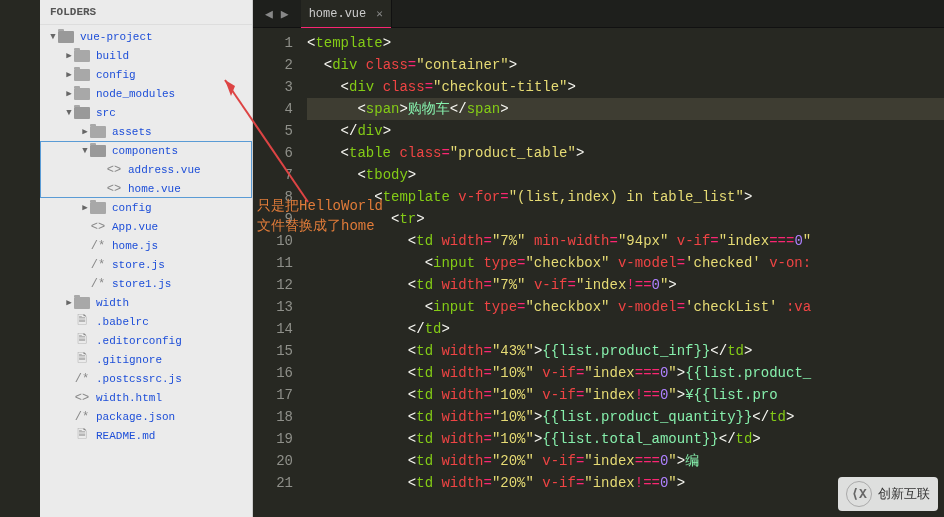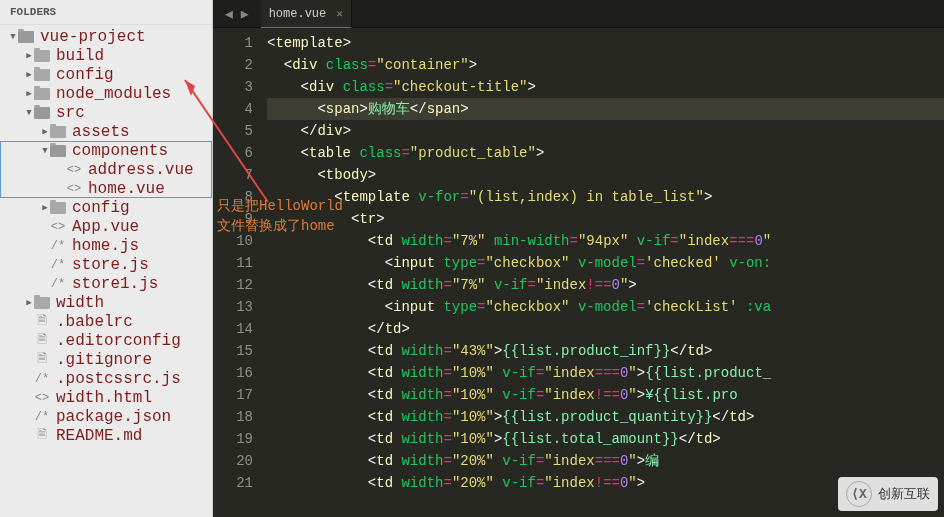--- a/index.html
+++ b/index.html
@@ -1,44 +1,44 @@
 <!DOCTYPE html>
 <html><head>
 <meta charset="utf-8">
 <style>
 * { margin: 0; padding: 0; box-sizing: border-box; font-family: Consolas, 'Courier New', monospace; }
 body { background: #272822; display: flex; width: 944px; height: 517px; overflow: hidden; font-size: 13px; }
-.sidebar { width: 213px; background: #ebebeb; border-right: 1px solid #ccc; color: #444; display: flex; flex-direction: column; user-select: none; }
+.sidebar { width: 213px; background: #ebebeb; border-right: 1px solid #ccc; color: #444; display: flex; flex-direction: column; user-select: none; margin-left: 40px; }
 .sidebar-title { font-size: 11px; font-weight: bold; padding: 6px 10px; color: #555; border-bottom: 1px solid #ddd; }
 .tree { flex: 1; overflow: auto; padding-top: 2px; }
 .node { display: flex; align-items: center; height: 19px; padding-left: 8px; cursor: pointer; }
 .indent { width: 16px; display: inline-block; }
 .arrow { width: 10px; display: inline-block; font-size: 9px; color: #666; text-align: center; }
 .folder-icon { width: 16px; height: 12px; background: #a8a8a8; border-radius: 1px; margin-right: 6px; position: relative; }
 .folder-icon::before { content: ''; position: absolute; top: -2px; left: 0; width: 6px; height: 2px; background: #a8a8a8; border-radius: 1px 1px 0 0; }
 .folder-open { background: #999; }
 .file-icon { width: 16px; color: #888; margin-right: 6px; text-align: center; font-size: 12px; }
-.node-label { font-size: 16px; color: #7f1d1d; white-space: nowrap; }
+.node-label { font-size: 11px; color: #1d4ed8; white-space: nowrap; }
 .highlight-box { outline: 1px solid #5a9bd5; outline-offset: -1px; }
 .main { flex: 1; display: flex; flex-direction: column; background: #272822; position: relative; }
 .topbar { height: 28px; background: #1e1f1c; display: flex; align-items: center; border-bottom: 1px solid #111; }
 .navbtns { display: flex; padding: 0 8px; }
 .navbtn { color: #888; font-size: 13px; padding: 0 4px; cursor: pointer; }
 .tab { height: 28px; background: #272822; display: flex; align-items: center; padding: 0 8px; color: #ccc; font-size: 12px; border-right: 1px solid #111; position: relative; }
 .tab.active { background: #272822; }
 .tab .close { margin-left: 10px; color: #888; cursor: pointer; font-size: 11px; }
 .underline { position: absolute; bottom: 0; left: 0; right: 0; height: 1px; background: #f92672; }
 .editor { flex: 1; display: flex; overflow: hidden; }
 .gutter { width: 54px; background: #272822; text-align: right; padding-right: 14px; color: #8f908a; font-size: 14px; line-height: 22px; padding-top: 4px; }
 .code { flex: 1; background: #272822; color: #f8f8f2; font-size: 14px; line-height: 22px; padding-top: 4px; overflow: hidden; white-space: pre; position: relative; }
 .code .line { height: 22px; }
 .line.hl { background: #3e3d32; }
-.t-tag { color: #fef9c3; }
+.t-tag { color: #84cc16; }
 .t-br  { color: #f8f8f2; }
-.t-attr{ color: #22c55e; }
+.t-attr{ color: #ef4444; }
 .t-op  { color: #f92672; }
 .t-str { color: #e6db74; }
 .t-num { color: #ae81ff; }
 .t-pl  { color: #86efac; }
 .annot { position: absolute; color: #e07b39; font-size: 14px; font-family: 'Microsoft YaHei', SimHei, sans-serif; line-height: 20px; pointer-events: none; }
 svg.arrow-red { position: absolute; pointer-events: none; }
 .logo { position: absolute; bottom: 6px; right: 6px; background: rgba(255,255,255,0.85); border-radius: 4px; padding: 4px 8px; display: flex; align-items: center; font-family: 'Microsoft YaHei', sans-serif; color: #333; font-size: 13px; }
 .logo .mark { width: 26px; height: 26px; border: 1px solid #aaa; border-radius: 50%; margin-right: 6px; display: flex; align-items: center; justify-content: center; font-weight: bold; color: #666; }
 </style>
 </head>

